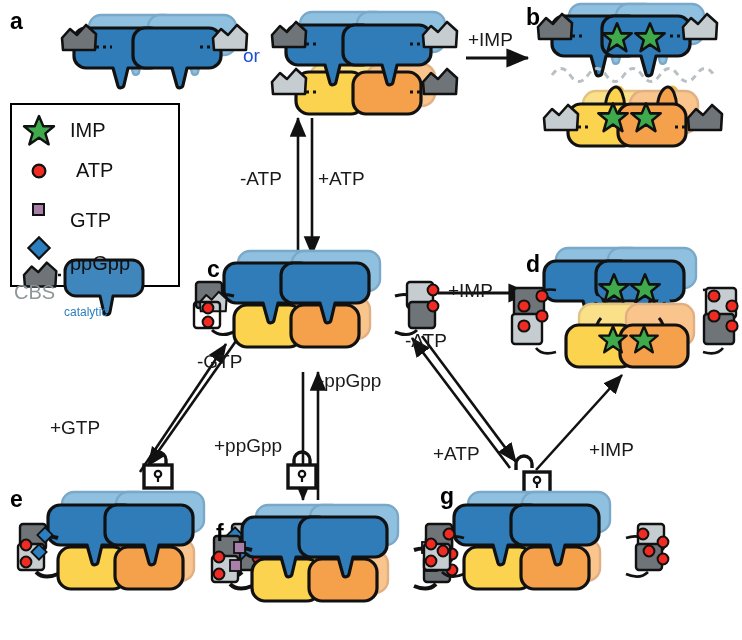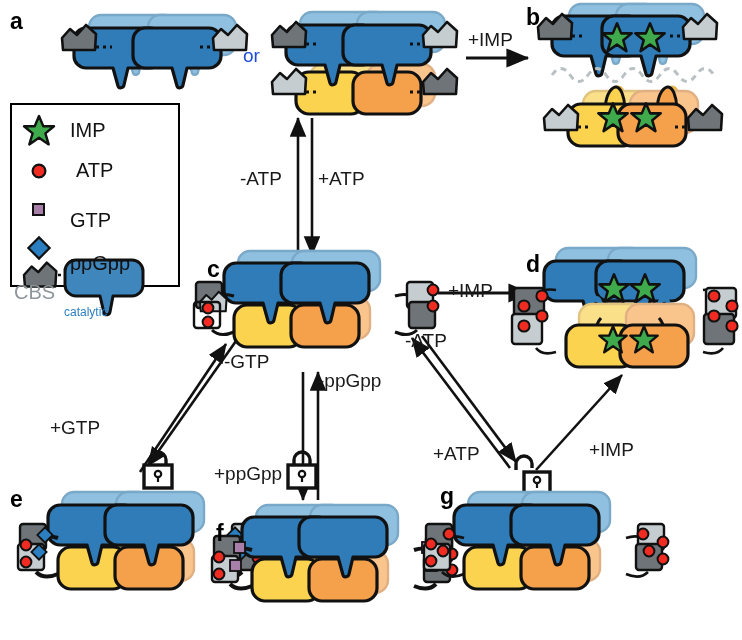--- a/index.html
+++ b/index.html
@@ -418,24 +418,24 @@
 
   <div class="orText" style="left:243px; top:45px;">or</div>
 
   <div class="arrow-label" style="left:468px; top:30px;">+IMP</div>
 
   <div class="arrow-label" style="left:240px; top:169px;">-ATP</div>
   <div class="arrow-label" style="left:318px; top:169px;">+ATP</div>
 
   <div class="arrow-label" style="left:448px; top:281px;">+IMP</div>
 
-  <div class="arrow-label" style="left:224px; top:352px;">-GTP</div>
+  <div class="arrow-label" style="left:197px; top:352px;">-GTP</div>
   <div class="arrow-label" style="left:50px;  top:418px;">+GTP</div>
 
   <div class="arrow-label" style="left:318px; top:371px;">-ppGpp</div>
-  <div class="arrow-label" style="left:214px; top:464px;">+ppGpp</div>
+  <div class="arrow-label" style="left:214px; top:436px;">+ppGpp</div>
 
   <div class="arrow-label" style="left:405px; top:331px;">-ATP</div>
   <div class="arrow-label" style="left:433px; top:444px;">+ATP</div>
 
   <div class="arrow-label" style="left:589px; top:440px;">+IMP</div>
 
 </div>
 
 </body></html>

